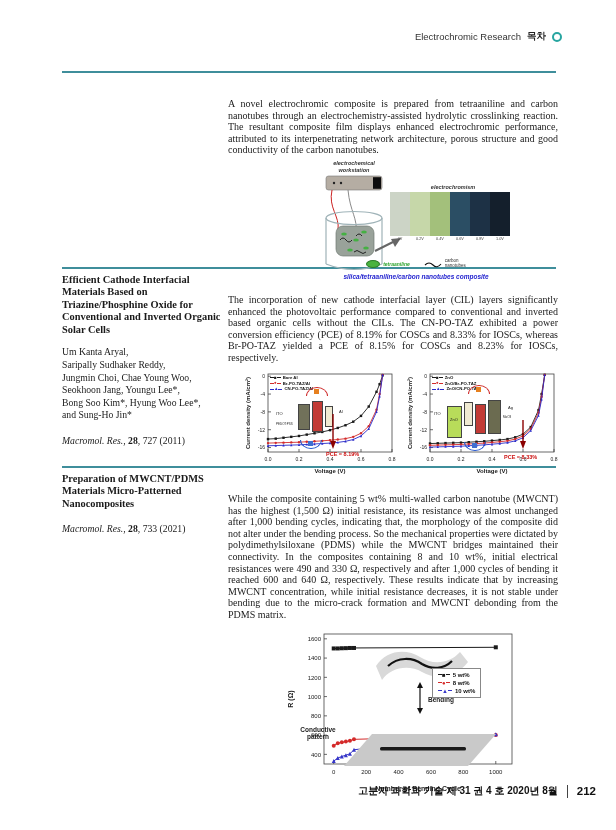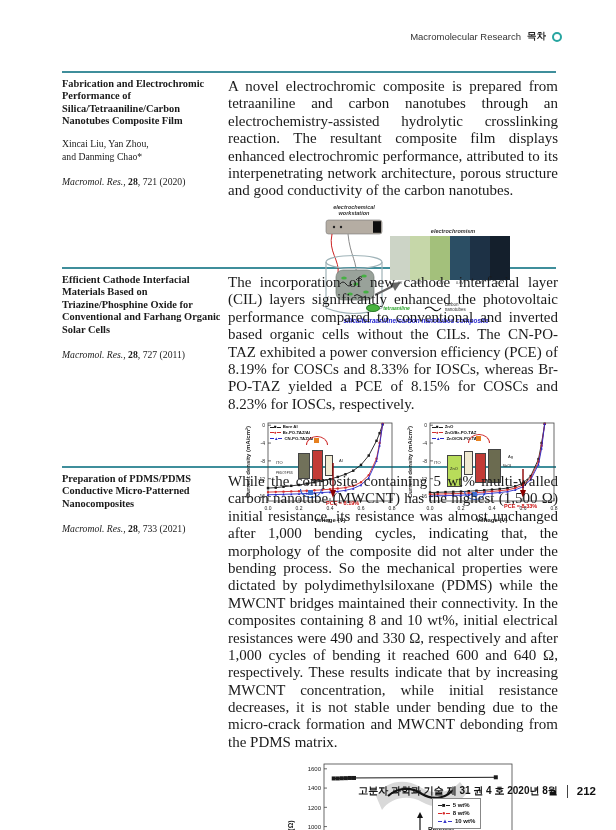--- a/index.html
+++ b/index.html
@@ -14,21 +14,21 @@
   .rule{position:absolute;left:62px;width:494px;height:1.5px;background:#3f8e9b;}
   
   .article{position:absolute;left:62px;width:494px;}
   .lcol{position:absolute;left:0;top:6px;width:160px;}
   .rcol{position:absolute;left:166px;top:6px;width:330px;}
   .atitle{font-size:10.4px;font-weight:bold;line-height:1.2;}
   .authors{margin-top:10px;font-size:9.7px;line-height:1.3;white-space:pre-line;}
   .cite{margin-top:13px;font-size:9.7px;}
   .cite .it{font-style:italic;}
   .cite .b{font-weight:bold;}
-  .abstract{font-size:15px;line-height:1.16;text-align:justify;}
+  .abstract{font-size:10px;line-height:1.16;text-align:justify;margin-top:20px;}
   
   .fig1{position:relative;margin-left:84px;margin-top:4px;width:208px;height:120px;
         font-family:"Liberation Sans", sans-serif;}
   .ws-label{position:absolute;left:0;top:0;width:84px;text-align:center;font-size:5.5px;
         font-style:italic;font-weight:bold;color:#333;white-space:pre-line;line-height:1.2;}
   .sw-wrap{position:absolute;left:78px;top:24px;width:126px;}
   .sw-title{text-align:center;font-size:5.5px;font-style:italic;font-weight:bold;color:#333;}
   .sw-row{display:flex;margin-top:2px;}
   .sw{width:20px;height:44px;}
   .sw-lab{display:flex;margin-top:1px;}
@@ -80,36 +80,30 @@
   .ftr .pg{font-size:11.5px;font-weight:bold;color:#111;}
   svg{font-family:"Liberation Sans", sans-serif;}
   svg text{fill:#222;}
 </style>
 </head>
 <body>
 
 <div class="page">
 
   <div class="hdr">
-    <span>Macromolecular Research</span>
+    <span>Electrochromic Research</span>
     <span class="toc">목차</span>
     <span class="ring"></span>
   </div>
 
   <div class="rule" style="top:71px;"></div>
   <div class="rule" style="top:267px;"></div>
   <div class="rule" style="top:466px;"></div>
 
   <div class="article" style="top:72px;height:190px;">
-    <div class="lcol">
-      <div class="atitle">Fabrication and Electrochromic Performance of Silica/Tetraaniline/Carbon Nanotubes Composite Film</div>
-      <div class="authors">Xincai Liu, Yan Zhou,
-and Danming Chao*</div>
-      <div class="cite"><span class="it">Macromol. Res.,</span> <span class="b">28</span><span>, 721 (2020)</span></div>
-    </div>
     <div class="rcol">
       <div class="abstract">A novel electrochromic composite is prepared from tetraaniline and carbon nanotubes through an electrochemistry-assisted hydrolytic crosslinking reaction. The resultant composite film displays enhanced electrochromic performance, attributed to its interpenetrating network architecture, porous structure and good conductivity of the carbon nanotubes.</div>
 
       <div class="fig1">
         <svg width="92" height="120" viewBox="0 0 92 120">
           <rect x="14" y="16" width="56" height="14" rx="2.5" fill="#b5ada3" stroke="#777" stroke-width="0.6"></rect>
           <rect x="61" y="17.2" width="8" height="11.6" fill="#0d0d0d"></rect>
           <circle cx="22" cy="23" r="1.2" fill="#222"></circle>
           <circle cx="29" cy="23" r="1.2" fill="#222"></circle>
           <path d="M20,30 C16,48 28,56 26,70 C25,80 29,84 31,90" fill="none" stroke="#cc2222" stroke-width="1"></path>
@@ -166,21 +160,27 @@
 nanotubes</span>
           </span>
         </div>
         <div class="f1cap">silica/tetraaniline/carbon nanotubes composite</div>
       </div>
     </div>
   </div>
 
   <div class="article" style="top:268px;height:195px;">
     <div class="lcol">
-      <div class="atitle">Efficient Cathode Interfacial Materials Based on Triazine/Phosphine Oxide for Conventional and Farhang Organic Solar Cells</div>
+      <div class="atitle">Efficient Cathode Interfacial Materials Based on Triazine/Phosphine Oxide for Conventional and Inverted Organic Solar Cells</div>
+      <div class="authors">Um Kanta Aryal,
+Saripally Sudhaker Reddy,
+Jungmin Choi, Chae Young Woo,
+Seokhoon Jang, Youngu Lee*,
+Bong Soo Kim*, Hyung Woo Lee*,
+and Sung-Ho Jin*</div>
       <div class="cite"><span class="it">Macromol. Res.,</span> <span class="b">28</span><span>, 727 (2011)</span></div>
     </div>
     <div class="rcol">
       <div class="abstract">The incorporation of new cathode interfacial layer (CIL) layers significantly enhanced the photovoltaic performance compared to conventional and inverted based organic cells without the CILs. The CN-PO-TAZ exhibited a power conversion efficiency (PCE) of 8.19% for COSCs and 8.33% for IOSCs, whereas Br-PO-TAZ yielded a PCE of 8.15% for COSCs and 8.23% for IOSCs, respectively.</div>
 
       <div class="fig2">
         <div class="plots">
 
           <div class="plot">
             <svg width="156" height="106">
@@ -422,21 +422,21 @@
             <span class="pce" style="left:100px;top:84px;">PCE = 8.33%</span>
           </div>
 
         </div>
       </div>
     </div>
   </div>
 
   <div class="article" style="top:467px;height:300px;">
     <div class="lcol">
-      <div class="atitle">Preparation of PDMS/PDMS Conductive Micro-Patterned Nanocomposites</div>
+      <div class="atitle">Preparation of MWCNT/PDMS Materials Micro-Patterned Nanocomposites</div>
       <div class="cite"><span class="it">Macromol. Res.,</span> <span class="b">28</span><span>, 733 (2021)</span></div>
     </div>
     <div class="rcol">
       <div class="abstract">While the composite containing 5 wt% multi-walled carbon nanotube (MWCNT) has the highest (1,500 Ω) initial resistance, its resistance was almost unchanged after 1,000 bending cycles, indicating that, the morphology of the composite did not alter under the bending process. So the mechanical properties were dictated by polydimethylsiloxane (PDMS) while the MWCNT bridges maintained their connectivity. In the composites containing 8 and 10 wt%, initial electrical resistances were 490 and 330 Ω, respectively and after 1,000 cycles of bending it reached 600 and 640 Ω, respectively. These results indicate that by increasing MWCNT concentration, while initial resistance decreases, it is not stable under bending due to the micro-crack formation and MWCNT debonding from the PDMS matrix.</div>
 
       <div class="fig3">
         <svg width="240" height="168">
             <rect x="40" y="8" width="188" height="130" fill="none" stroke="#444" stroke-width="0.8"></rect>
             <line x1="49.724137931034484" y1="138" x2="49.724137931034484" y2="135" stroke="#444" stroke-width="0.8"></line>
             <text x="49.724137931034484" y="148" text-anchor="middle" font-size="6">0</text>

